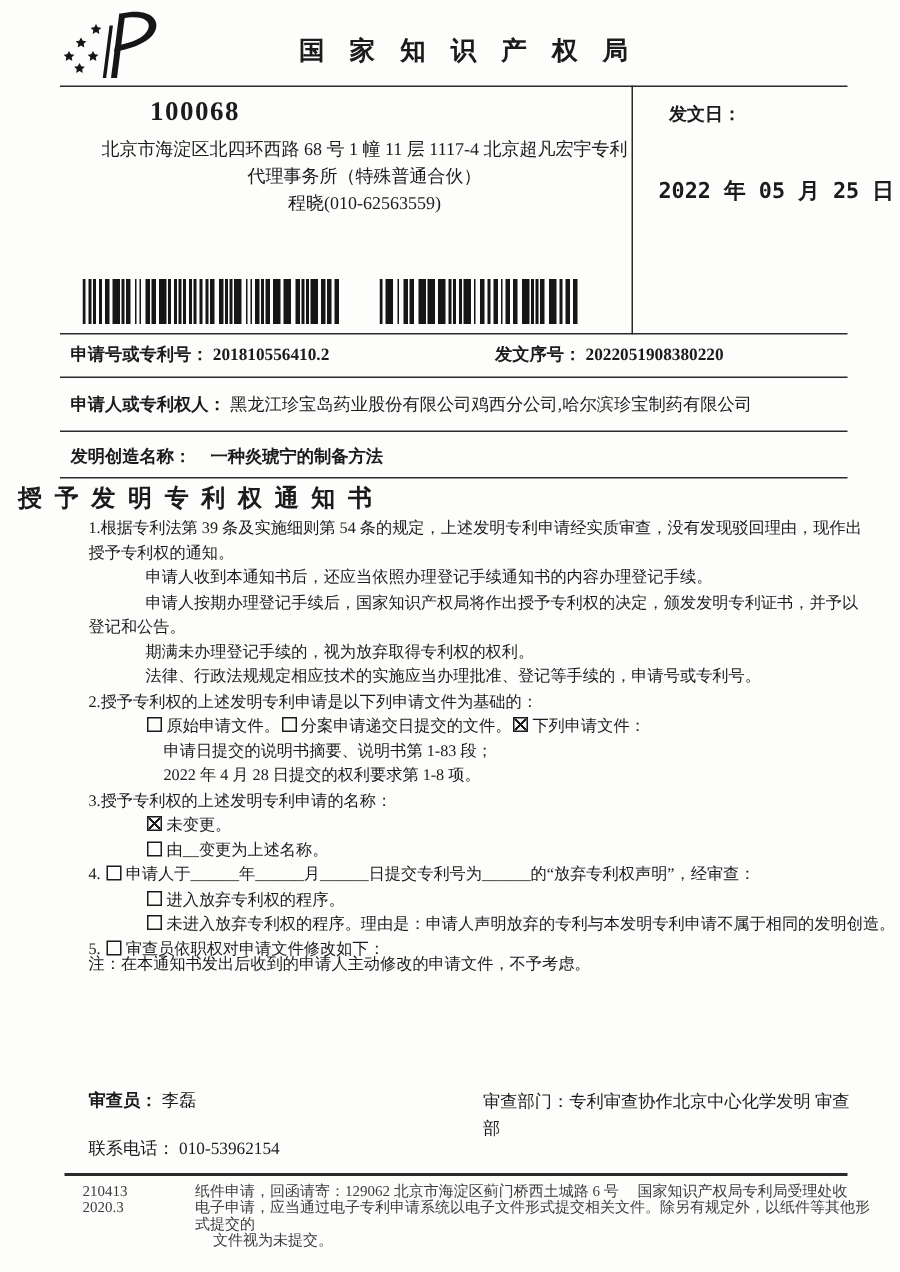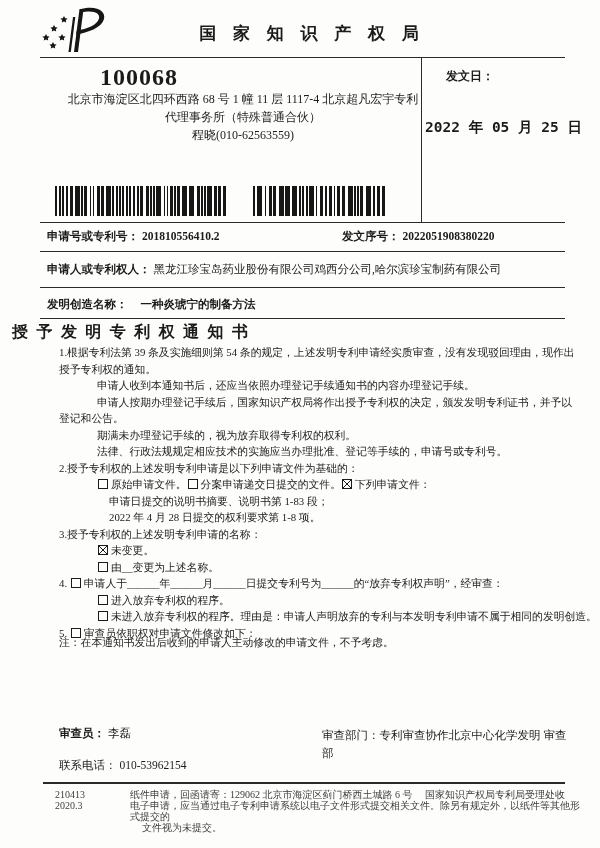--- a/index.html
+++ b/index.html
@@ -11,25 +11,25 @@
   .abs{position:absolute;margin-left:12px;}
   .rule{position:absolute;background:#2a2a2a;height:1px;}
   .rule-thick{position:absolute;background:#2a2a2a;height:2px;}
   .vline{position:absolute;background:#2a2a2a;width:1px;}
 
   .agency-title{
     left:0;top:22px;width:100%;text-align:center;
     font-family:"Liberation Sans","DejaVu Sans",sans-serif;
     font-weight:bold;font-size:17px;letter-spacing:6px;
   }
-  .postcode{left:88px;top:64px;font-weight:bold;font-size:24px;letter-spacing:1px;}
+  .postcode{left:88px;top:64px;font-weight:bold;font-size:18px;letter-spacing:1px;}
   .addr{left:48px;top:90px;width:366px;text-align:center;font-size:12px;line-height:18px;}
   .dispatch-label{left:434px;top:68px;font-weight:bold;font-size:12px;}
   .dispatch-date{
-    left:413px;top:118px;font-family:"DejaVu Sans Mono",monospace;
+    left:427px;top:118px;font-family:"DejaVu Sans Mono",monospace;
     font-weight:bold;font-size:14.5px;letter-spacing:0px;white-space:nowrap;
   }
   .barcode{position:absolute;top:186px;height:30px;overflow:hidden;}
   .barcode div{position:absolute;top:0;bottom:0;background:#161616;}
 
   .meta-row{position:absolute;font-size:11.5px;white-space:nowrap;}
   .lbl{font-weight:bold;}
   .val-b{font-weight:bold;}
 
   .doc-title{
@@ -165,21 +165,21 @@
       <div style="left:120px;width:1.5px"></div>
       <div style="left:124px;width:3px"></div>
       <div style="left:128.5px;width:3px"></div>
     </div>
 
   <div class="rule" style="left:40px;top:222px;width:525px;"></div>
   <div class="meta-row" style="left:47px;top:229px;">
     <span class="lbl">申请号或专利号：</span>
     <span class="val-b">201810556410.2</span>
   </div>
-  <div class="meta-row" style="left:342px;top:229px;">
+  <div class="meta-row" style="left:330px;top:229px;">
     <span class="lbl">发文序号：</span>
     <span class="val-b">2022051908380220</span>
   </div>
   <div class="rule" style="left:40px;top:251px;width:525px;"></div>
   <div class="meta-row" style="left:47px;top:262px;">
     <span class="lbl">申请人或专利权人：</span>
     <span>黑龙江珍宝岛药业股份有限公司鸡西分公司,哈尔滨珍宝制药有限公司</span>
   </div>
   <div class="rule" style="left:40px;top:287px;width:525px;"></div>
   <div class="meta-row" style="left:47px;top:297px;">

